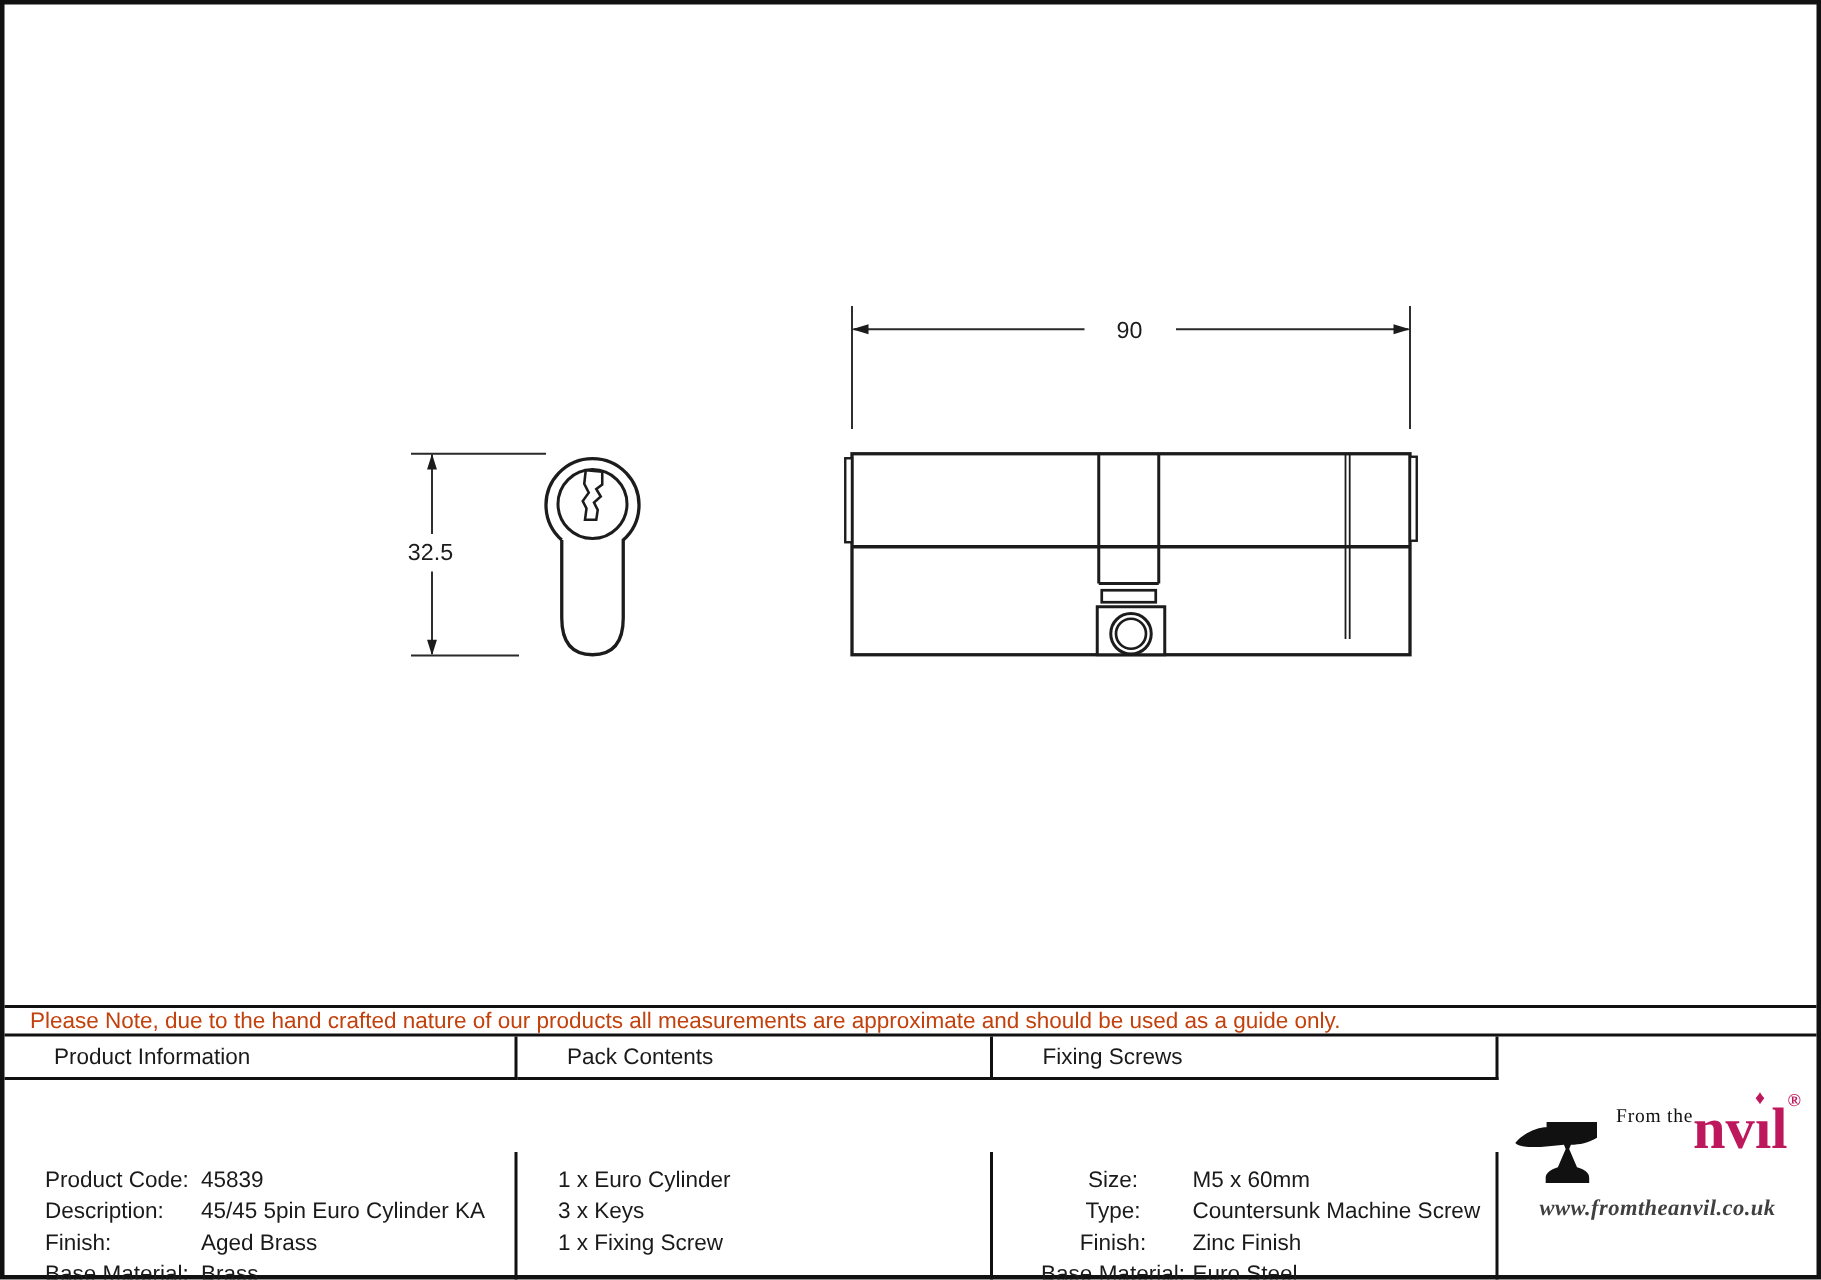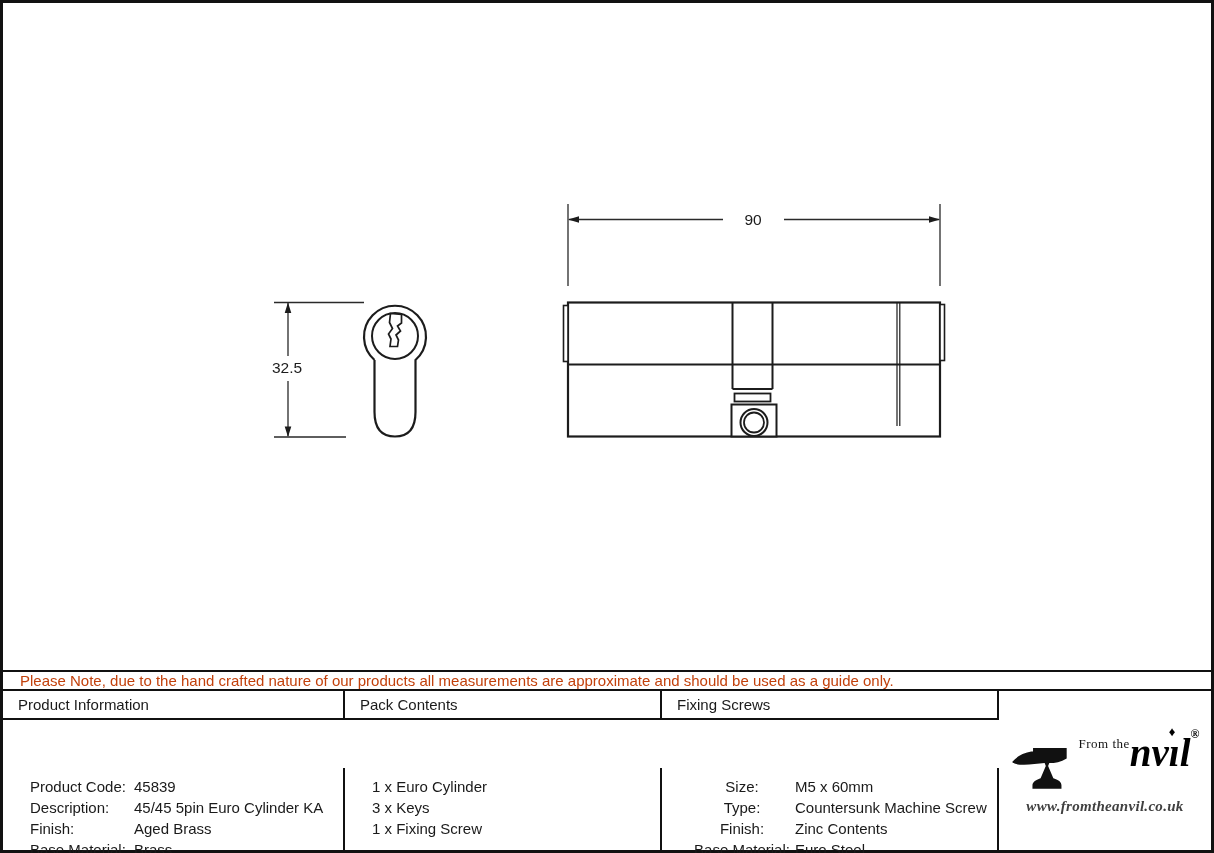--- a/index.html
+++ b/index.html
@@ -27,21 +27,21 @@
 
   .spec-table {
     flex:1;
     display:grid;
     grid-template-columns:342px 317px 337px 1fr;
     grid-template-rows:29px 1fr;
     font-size:15px; color:#1a1a1a;
   }
   .th {
     display:flex; align-items:center;
-    padding-left:15px;
+    padding-left:33px;
     border-bottom:2px solid #111;
   }
   .cell { padding:8px 0 0 27px; line-height:21px;margin-top:48px; }
   .bR { border-right:2px solid #111; }
   .pair .lbl { display:inline-block; width:104px; }
   .fix .lbl  { display:inline-block; width:106px;text-align:center; }
 
   .logo-cell {
     grid-column:4; grid-row:1 / 3;
     display:flex; align-items:center; justify-content:center;
@@ -49,22 +49,22 @@
   .logo { display:flex; flex-direction:column; align-items:center; }
   .logo-top { display:flex; align-items:flex-start; }
   .anvil-svg { width:58px; height:47px; margin-top:10px; }
   .logo-right { display:flex; flex-direction:row; margin-left:2px;text-align:right; }
   .from-the {
     font-family:"Liberation Serif", serif;
     font-size:13px; color:#111; padding-left:8px; letter-spacing:.5px;
   }
   .brand-line {
     font-family:"Liberation Serif", serif;
-    font-size:39px; font-weight:bold; color:#000000;
-    line-height:.88; white-space:nowrap;font-style:italic;
+    font-size:39px; font-weight:bold; color:#be185d;
+    line-height:.88; white-space:nowrap;
   }
   .i-wrap { position:relative; display:inline-block; }
   .diamond { position:absolute; left:0; top:-11px; font-size:13px; line-height:1; }
   .reg { font-size:12px; vertical-align:super; position:relative; top:-14px; font-weight:bold; }
   .website {
     font-family:"Liberation Serif", serif;
     font-style:italic; font-weight:bold;
     font-size:15px; color:#404040; margin-top:5px; letter-spacing:.3px;
   }
 </style>
@@ -144,18 +144,18 @@
 
     <div class="cell bR">
       <div>1 x Euro Cylinder</div>
       <div>3 x Keys</div>
       <div>1 x Fixing Screw</div>
     </div>
 
     <div class="cell bR fix">
       <div><span class="lbl">Size:</span><span>M5 x 60mm</span></div>
       <div><span class="lbl">Type:</span><span>Countersunk Machine Screw</span></div>
-      <div><span class="lbl">Finish:</span><span>Zinc Contents</span></div>
+      <div><span class="lbl">Finish:</span><span>Zinc Finish</span></div>
       <div><span class="lbl">Base Material:</span><span>Euro Steel</span></div>
     </div>
   </div>
 
 </div>
 
 </body></html>

